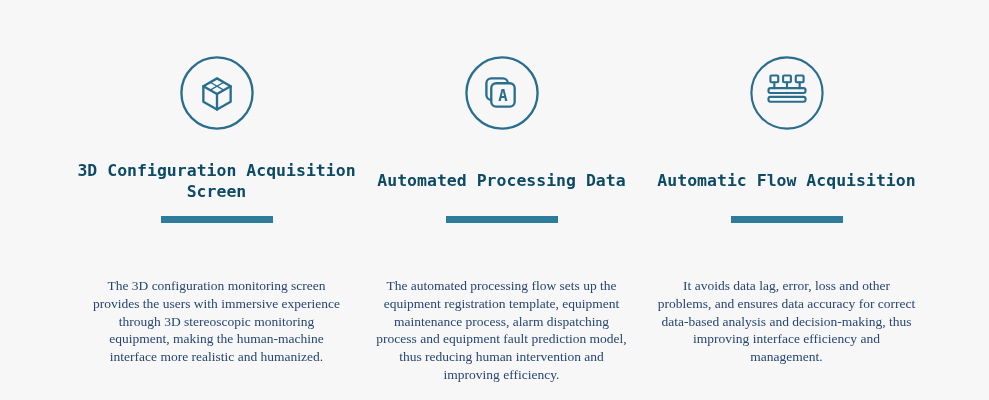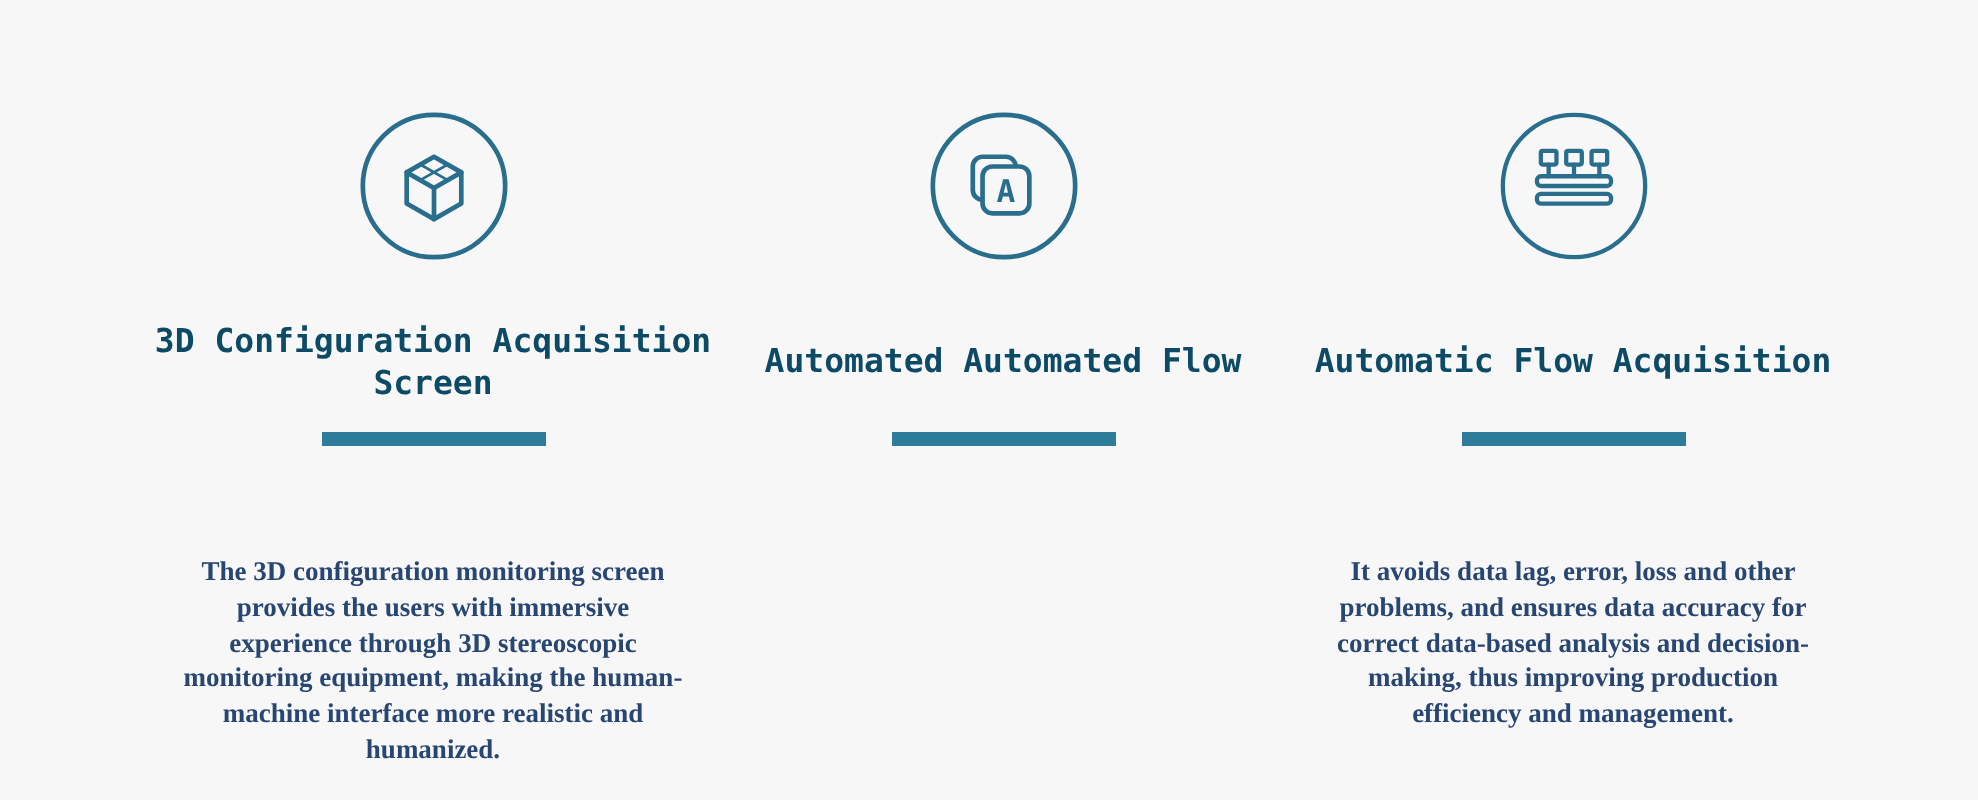--- a/index.html
+++ b/index.html
@@ -49,21 +49,20 @@
     margin:4px auto 0;
     background:var(--accent);
   }
   .feature-desc{
     max-width:258px;
     margin:54px auto 0;
     font-family:"Liberation Serif","DejaVu Serif",serif;
     font-size:13.5px;
     line-height:1.32;
     color:var(--body-color);
-    font-weight:bold;
   }
 </style>
 </head>
 <body>
 
 <div class="features-row">
 
   <section class="feature">
     <div class="icon-circle">
       <svg viewBox="0 0 80 80" fill="none" stroke="currentColor" stroke-width="2.4" stroke-linejoin="round" stroke-linecap="round">
@@ -88,39 +87,40 @@
       <svg viewBox="0 0 80 80" fill="none" stroke="currentColor" stroke-width="2.4" stroke-linejoin="round" stroke-linecap="round">
         <circle cx="40" cy="40" r="36.5"></circle>
         <g transform="translate(40,40)">
           <rect x="-16" y="-15" width="22" height="22" rx="5"></rect>
           <rect x="-11" y="-10" width="24" height="24" rx="5" fill="#f7f7f7"></rect>
           <text x="1" y="8" text-anchor="middle" stroke="none" fill="currentColor" font-family="DejaVu Sans Mono, monospace" font-size="16" font-weight="bold">A</text>
         </g>
       </svg>
     </div>
     <div class="title-box">
-      <h2 class="feature-title">Automated Automated Flow</h2>
+      <h2 class="feature-title">Automated Processing Data</h2>
     </div>
     <div class="accent-bar"></div>
+    <p class="feature-desc">The automated processing flow sets up the equipment registration template, equipment maintenance process, alarm dispatching process and equipment fault prediction model, thus reducing human intervention and improving efficiency.</p>
   </section>
 
   <section class="feature">
     <div class="icon-circle">
       <svg viewBox="0 0 80 80" fill="none" stroke="currentColor" stroke-width="2.2" stroke-linejoin="round" stroke-linecap="round">
         <circle cx="40" cy="40" r="36.5"></circle>
         <g transform="translate(40,40)">
           <rect x="-17" y="-18" width="8" height="7" rx="1"></rect>
           <rect x="-4" y="-18" width="8" height="7" rx="1"></rect>
           <rect x="9" y="-18" width="8" height="7" rx="1"></rect>
           <path d="M-13,-11 L-13,-5 M0,-11 L0,-5 M13,-11 L13,-5"></path>
           <rect x="-19" y="-5" width="38" height="5" rx="2"></rect>
           <rect x="-19" y="4" width="38" height="5" rx="2"></rect>
         </g>
       </svg>
     </div>
     <div class="title-box">
       <h2 class="feature-title">Automatic Flow Acquisition</h2>
     </div>
     <div class="accent-bar"></div>
-    <p class="feature-desc">It avoids data lag, error, loss and other problems, and ensures data accuracy for correct data-based analysis and decision-making, thus improving production efficiency and management.</p>
+    <p class="feature-desc">It avoids data lag, error, loss and other problems, and ensures data accuracy for correct data-based analysis and decision-making, thus improving interface efficiency and management.</p>
   </section>
 
 </div>
 
 </body></html>

